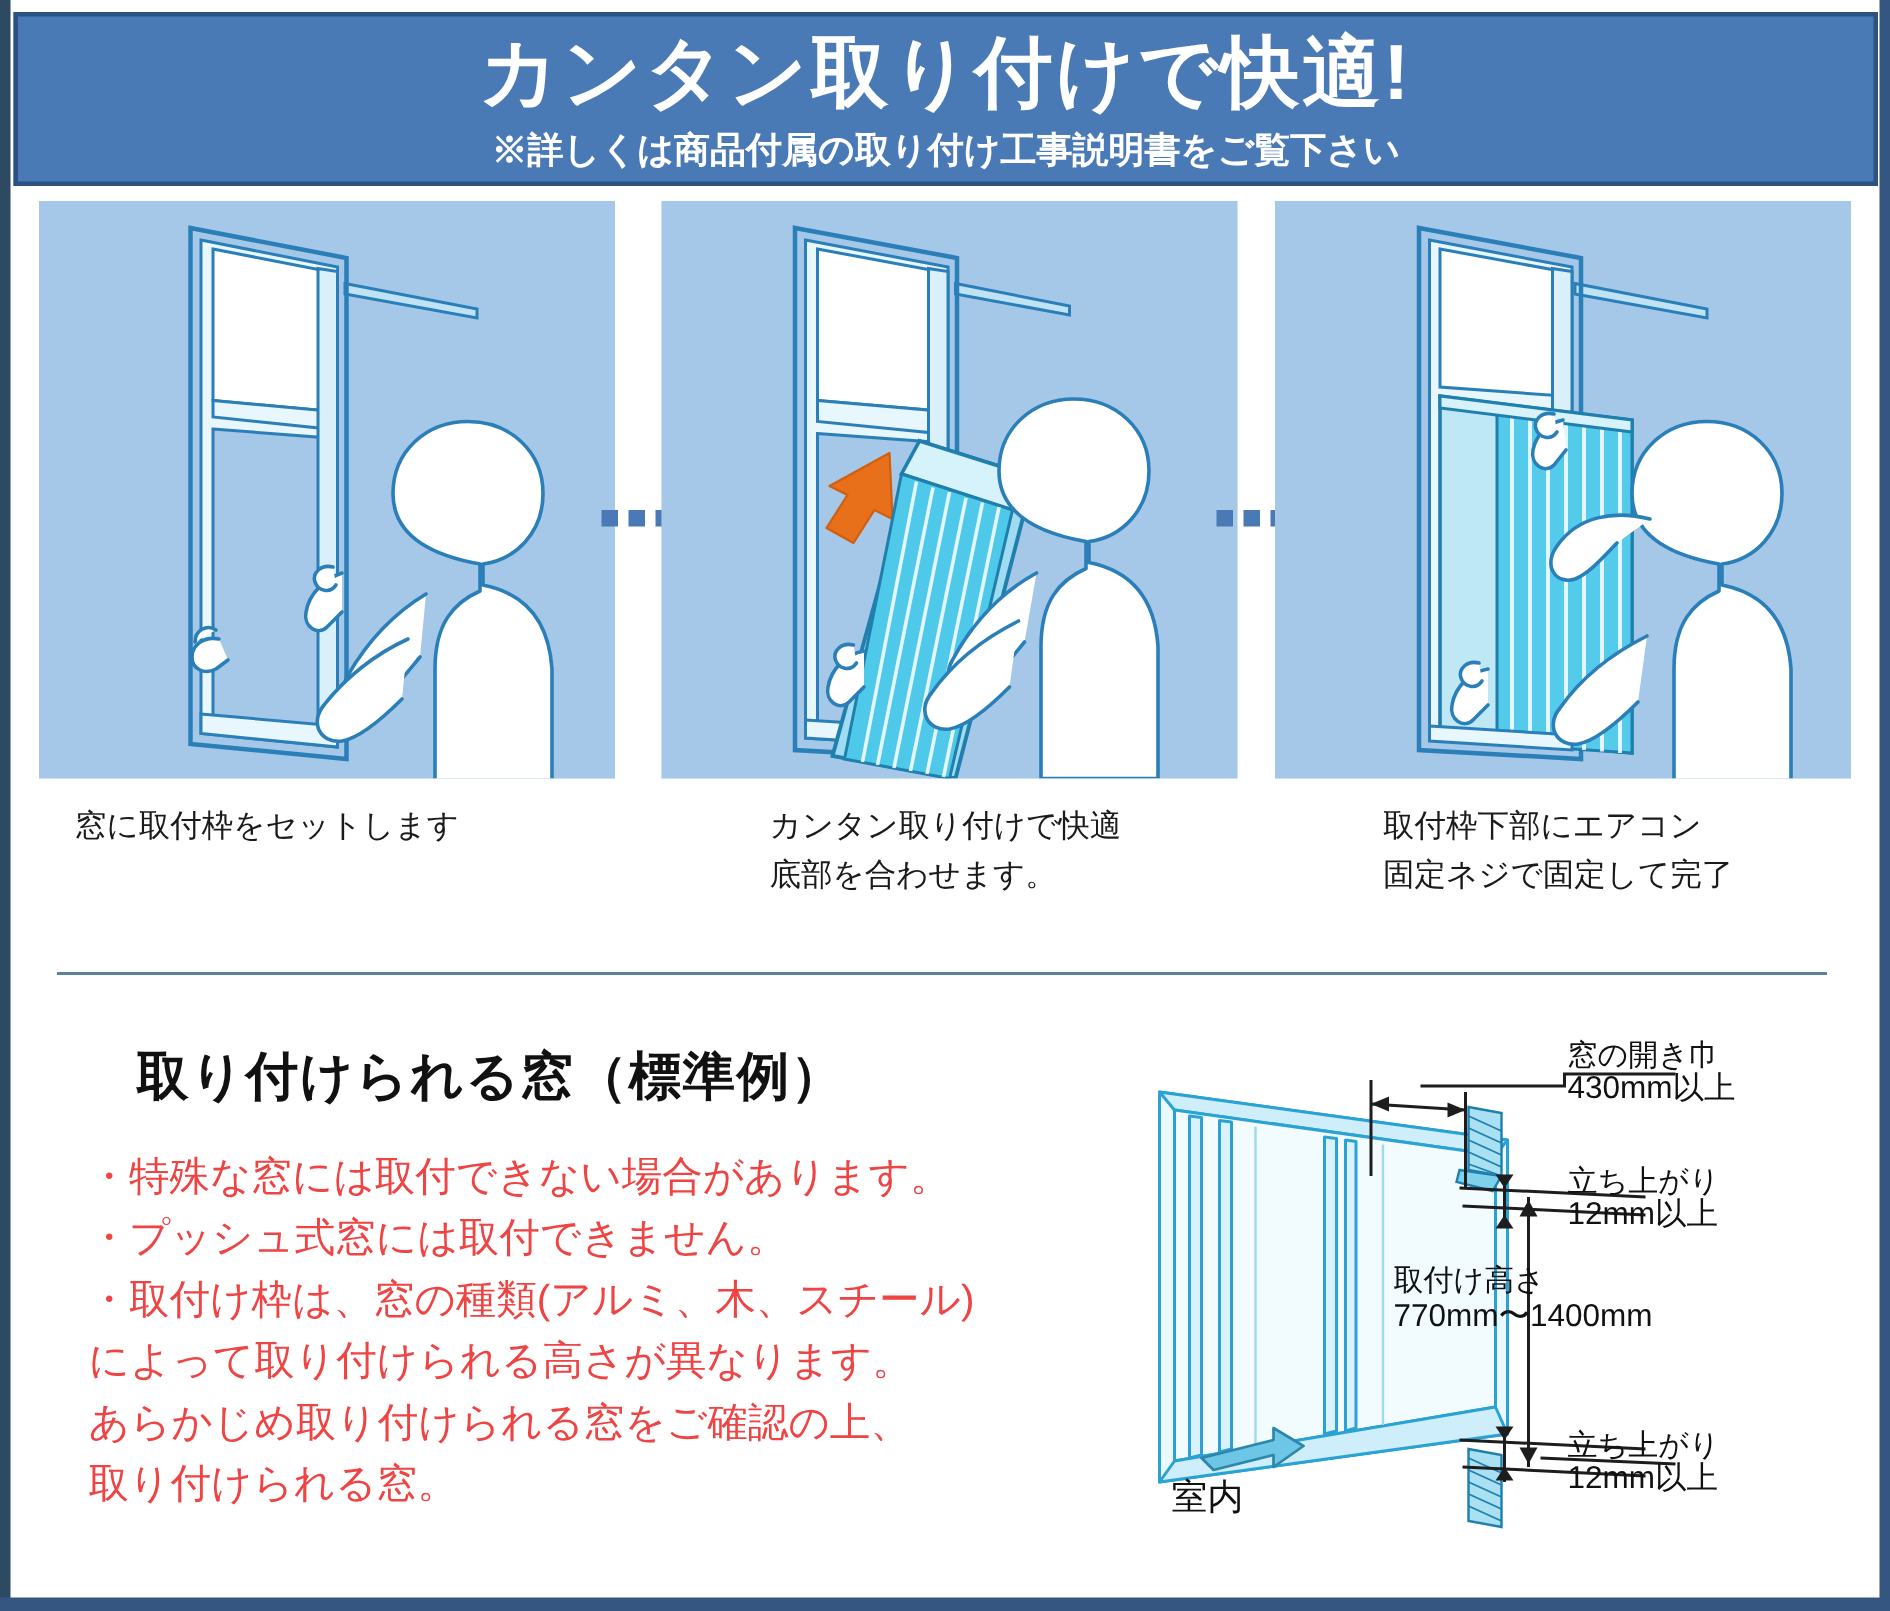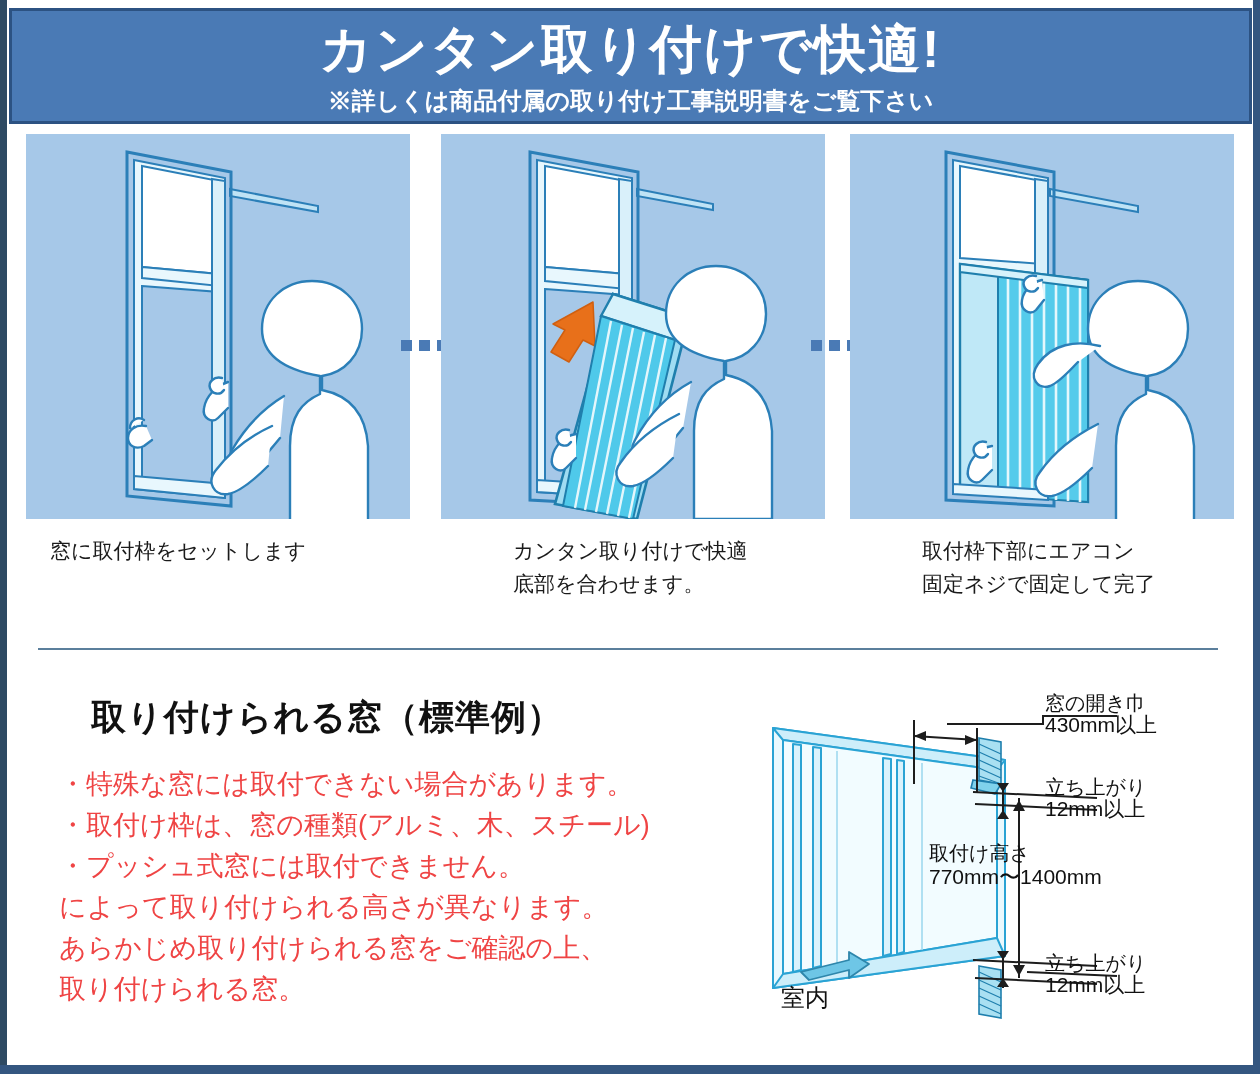--- a/index.html
+++ b/index.html
@@ -324,22 +324,22 @@
   </div>
 
   <div class="divider"></div>
 
   <div class="lower">
 
     <div class="lower-heading">取り付けられる窓（標準例）</div>
 
     <div class="bullets">
       <div>・特殊な窓には取付できない場合があります。</div>
+      <div>・プッシュ式窓には取付できません。</div>
       <div>・取付け枠は、窓の種類(アルミ、木、スチール)</div>
-      <div>・プッシュ式窓には取付できません。</div>
       <div>によって取り付けられる高さが異なります。</div>
       <div>あらかじめ取り付けられる窓をご確認の上、</div>
       <div>取り付けられる窓。</div>
     </div>
 
     <div class="diagram">
       <svg width="492" height="340" viewBox="0 0 492 340">
 
         <g stroke="#2aa3d4" stroke-width="2" fill="#e8f8fd" stroke-linejoin="round">
           <path d="M16,40 L248,72 L248,268 L16,300 Z" fill="#eaf9fe"></path>

